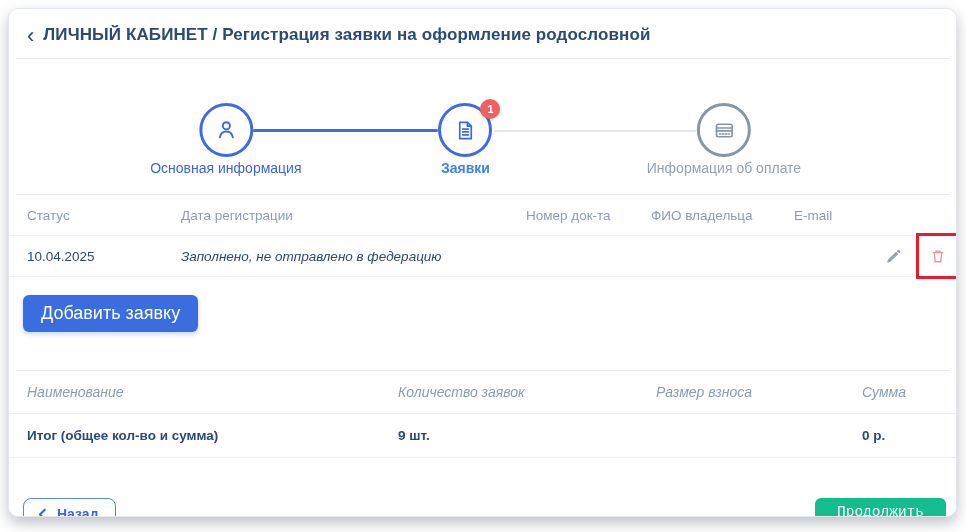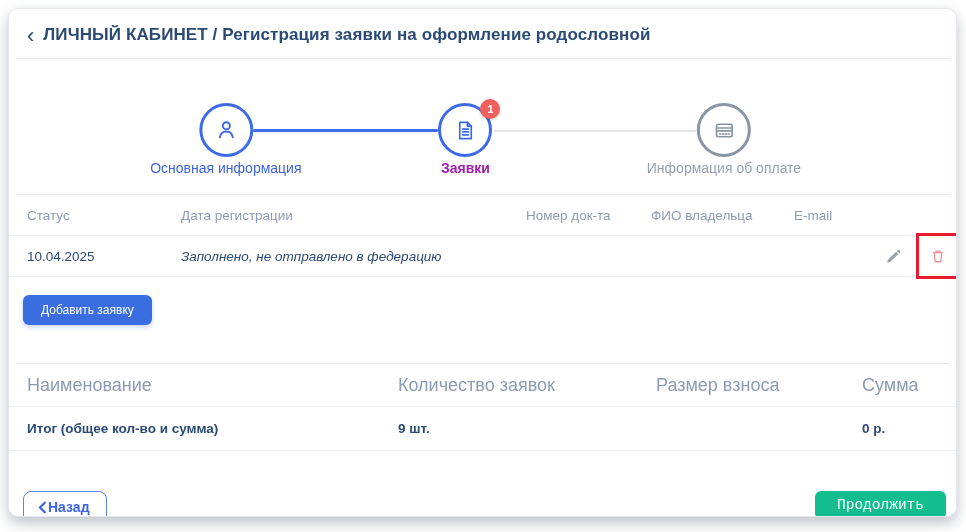--- a/index.html
+++ b/index.html
@@ -23,21 +23,21 @@
   .sline.l2 { left:51.2%; width:21.3%; background:#e2e5e9; height:2px; top:71px; }
   .step { position:absolute; top:44px; display:flex; flex-direction:column;
     align-items:center; transform:translateX(-50%); cursor:pointer; }
   .s1 { left:22.9%; } .s2 { left:48.2%; } .s3 { left:75.5%; }
   .circle { position:relative; width:54px; height:54px; border-radius:50%;
     background:#fff; display:flex; align-items:center; justify-content:center; }
   .circle.blue { border:3px solid #3d6be8; color:#3d6be8; }
   .circle.gray { border:3px solid #8795a5; color:#8795a5; }
   .slabel { margin-top:3px; font-size:14px; white-space:nowrap; }
   .s1 .slabel { color:#3c64e4; font-weight:500; }
-  .s2 .slabel { color:#a21caf; font-weight:700; }
+  .s2 .slabel { color:#3b82f6; font-weight:700; }
   .s3 .slabel { color:#98a2ad; font-weight:400;text-align:center; }
   .badge { position:absolute; top:-7px; right:-11px; width:20px; height:20px;
     border-radius:50%; background:#f25f5f; color:#fff; font-size:11px; font-weight:700;
     display:flex; align-items:center; justify-content:center;
     box-shadow:0 1px 3px rgba(0,0,0,.2); }
 
   
   .t1-grid { display:grid; grid-template-columns:154px 345px 125px 143px 90px 1fr;
     align-items:center; padding:0 18px; }
   .t1-head { height:40px; }
@@ -45,34 +45,34 @@
   .t1-row { height:40px; color:#2b4a75; font-size:13.5px; }
   .status-italic { font-style:italic; }
   .row-actions { justify-self:end; display:flex; align-items:center; gap:13px; }
   .pencil { color:#99a3ad; display:flex; cursor:pointer; background:none; border:none; }
   .hl-box { width:44px; height:46px; border:3px solid #e81c2e; display:flex;
     align-items:center; justify-content:center; margin:-3px 0; position:relative;
     z-index:2; background:#fff; }
   .trash { color:#f2919c; display:flex; cursor:pointer; background:none; border:none; }
 
   .btn-add { display:inline-block; margin:18px 0 38px 14px; background:#3a6ee0;
-    color:#fff; border:none; border-radius:6px; padding:8px 18px; font-size:12px;
+    color:#fff; border:none; border-radius:6px; padding:8px 18px; font-size:18px;
     font-family:inherit; cursor:pointer; box-shadow:0 2px 5px rgba(58,110,224,.3); }
 
   
   .t2-grid { display:grid; grid-template-columns:371px 258px 206px 1fr;
     align-items:center; padding:0 18px; }
   .t2-head { height:42px; }
-  .t2-head span { color:#8d9cb4; font-size:18px; }
+  .t2-head span { color:#8d9cb4; font-size:14px;font-style:italic; }
   .t2-row { height:43px; color:#2b4a75; font-size:13.5px; font-weight:700; }
 
   
   .footer { display:flex; justify-content:space-between; align-items:flex-start;
     padding:40px 10px 0 14px; }
-  .btn-back { display:flex; align-items:center; background:#fff;
+  .btn-back { display:flex; align-items:center; gap:9px; background:#fff;
     border:1px solid #5b82ee; color:#3c64e4; border-radius:8px; padding:7px 16px 8px 13px;
     font-size:14px; font-weight:600; font-family:inherit; cursor:pointer; }
   .btn-continue { background:#13bd8d; color:#fff; border:none; border-radius:6px;
     padding:6px 22px; font-size:14.5px; font-family:Liberation Mono, monospace; cursor:pointer; }
   svg { display:block; }
 </style>
 </head>
 <body>
 
 <div class="card">

